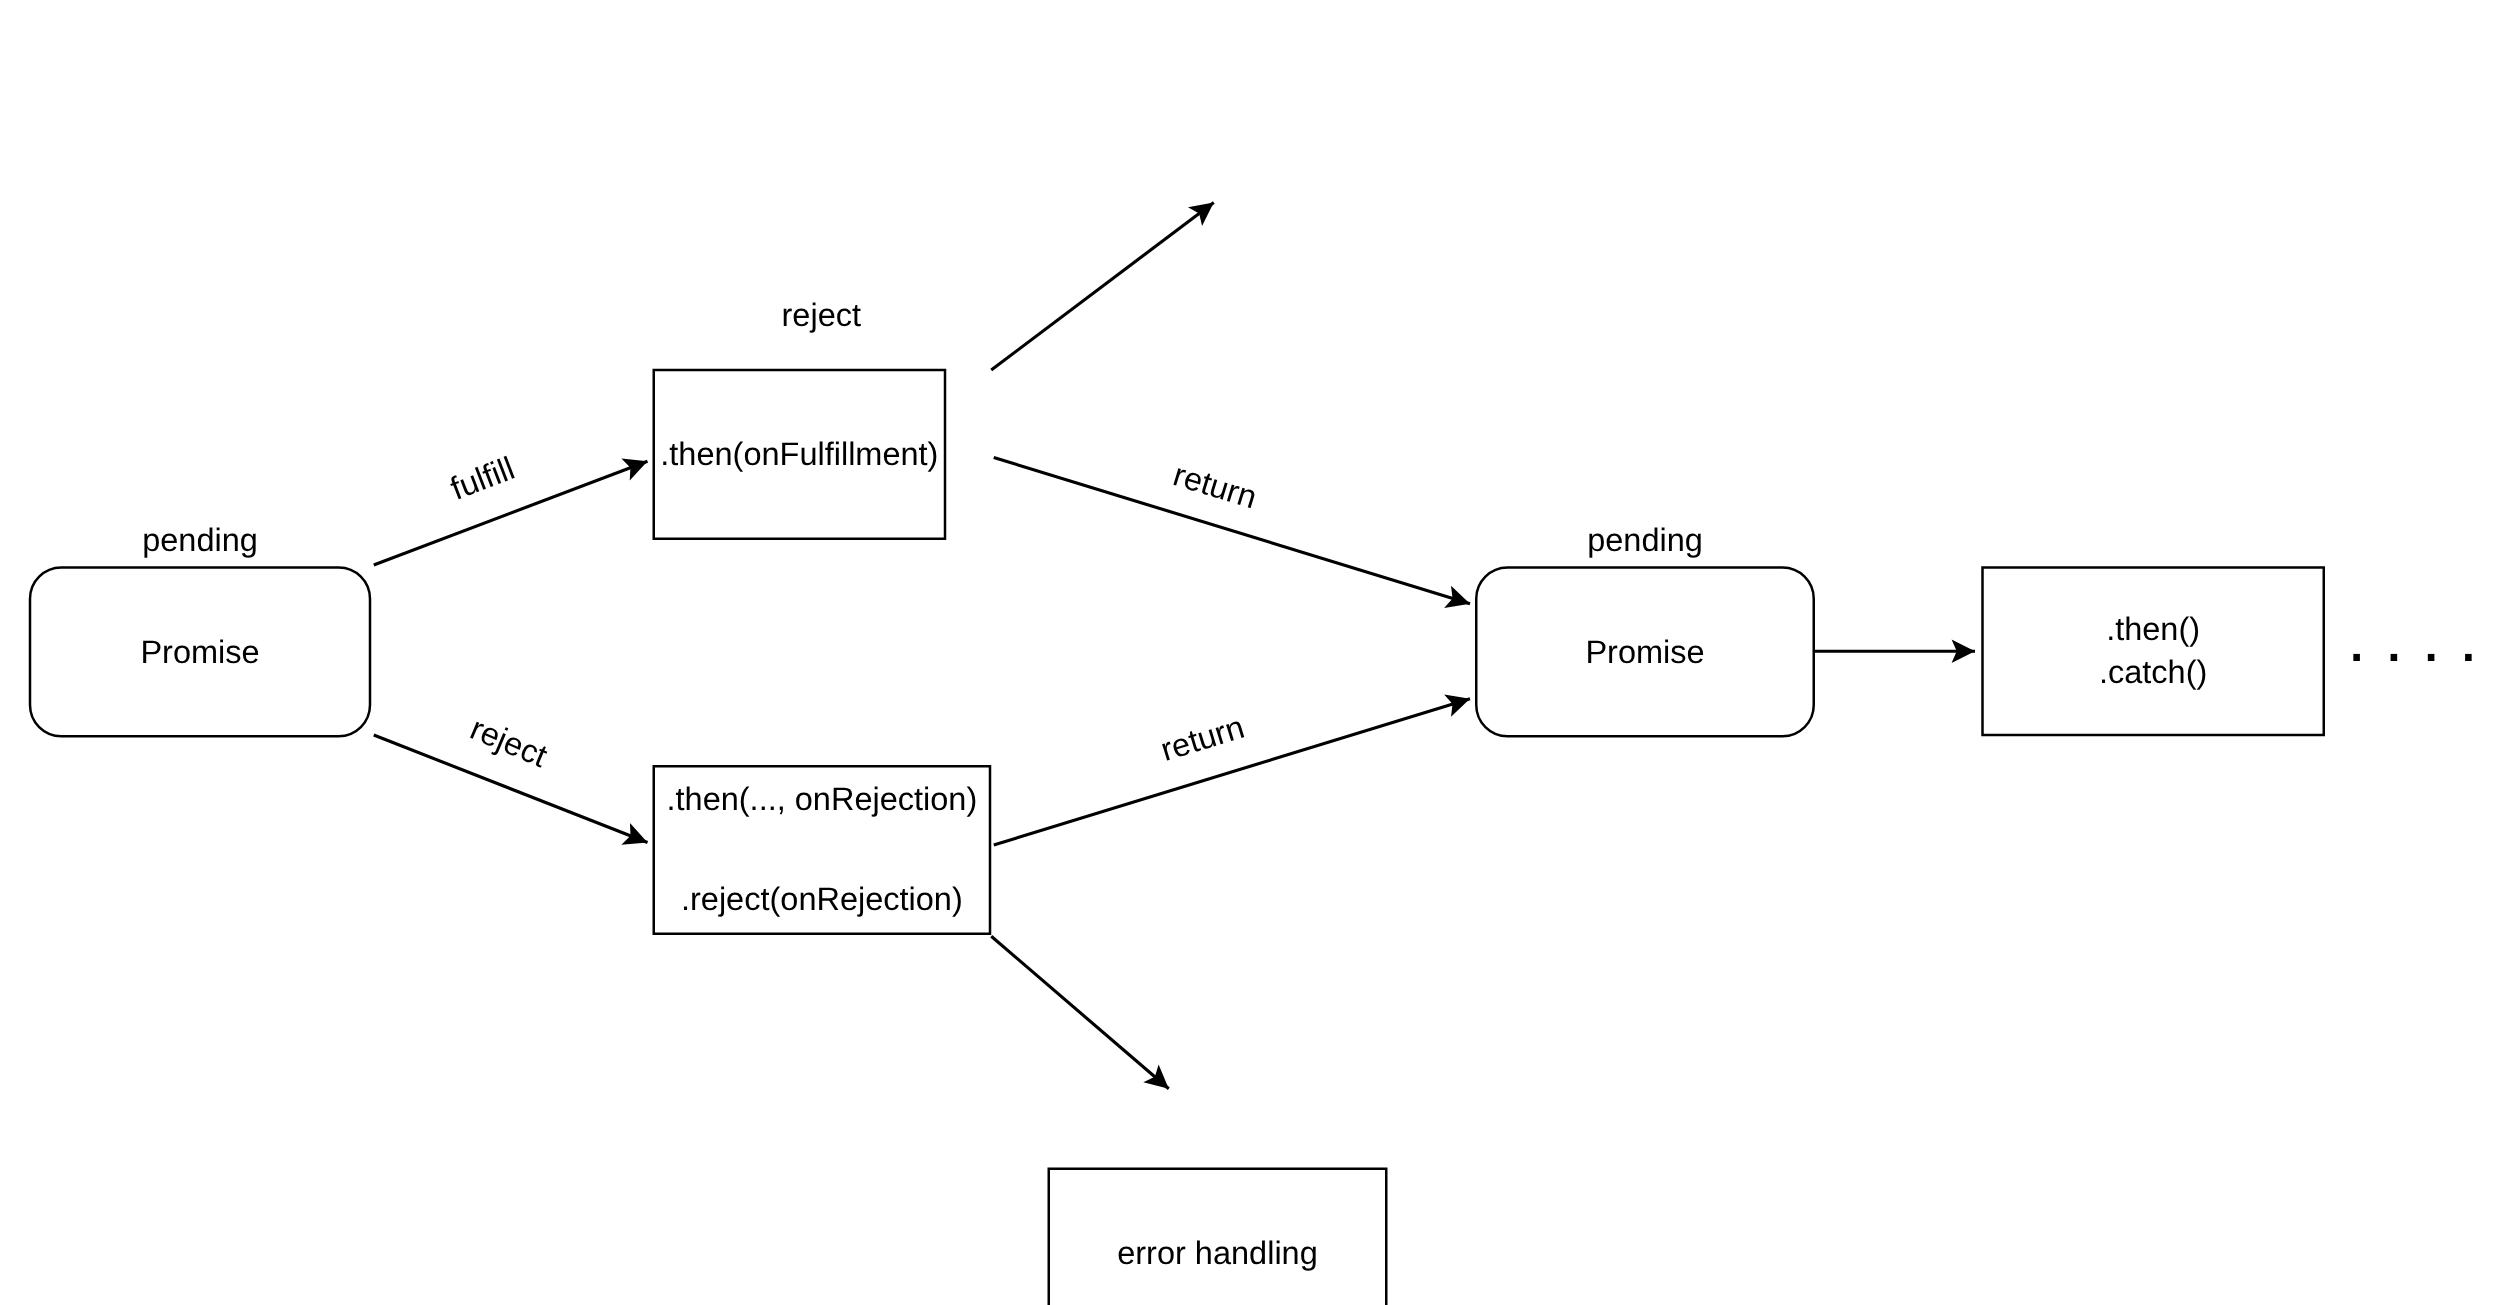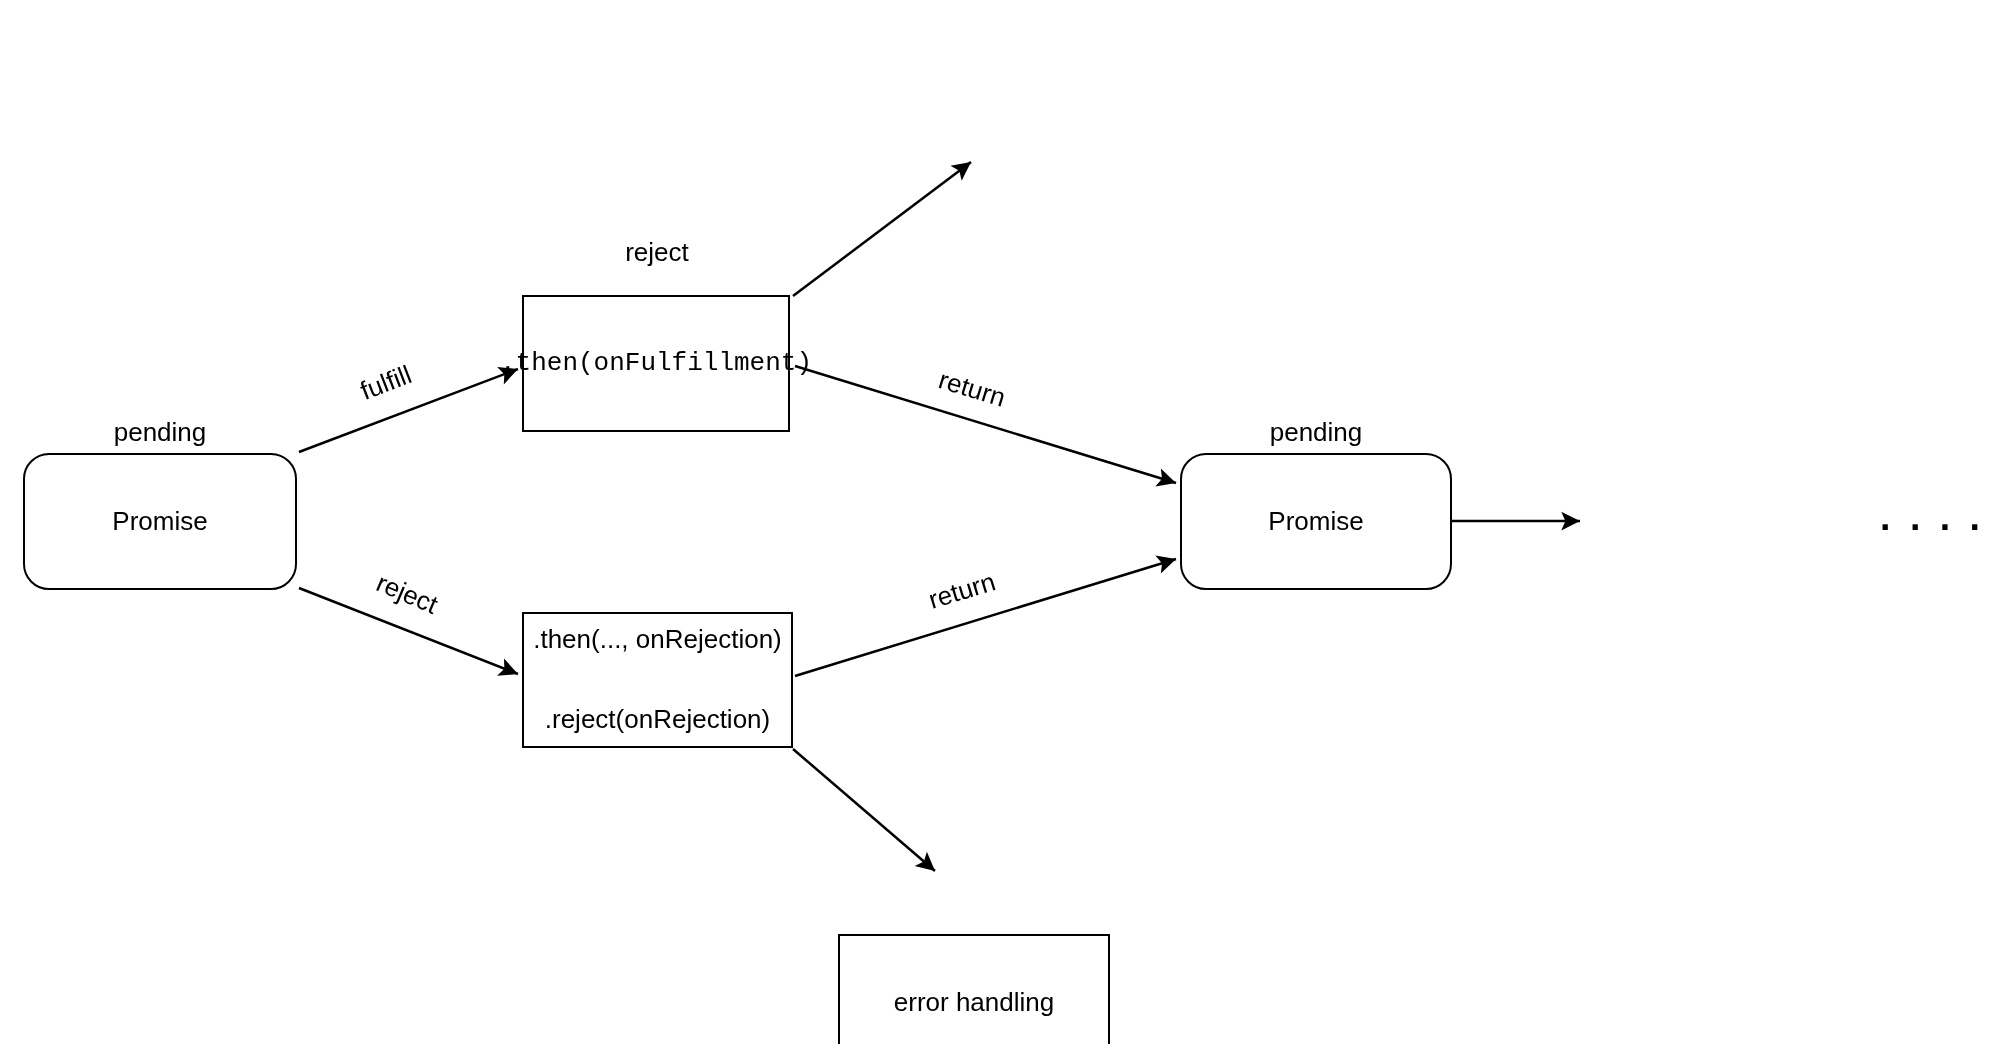--- a/index.html
+++ b/index.html
@@ -80,38 +80,42 @@
   <div class="state-label" style="left:160px;top:417px;">pending</div>
 
   <div class="state-label" style="left:657px;top:237px;">reject</div>
 
   <div class="state-label" style="left:1316px;top:417px;">pending</div>
 
   <div class="node rounded" style="left:23px;top:453px;width:274px;height:137px;">
     <span>Promise</span>
   </div>
 
-  <div class="node" style="left:522px;top:295px;width:268px;height:137px;font-family:Liberation Mono, monospace;">
+  <div class="node" style="left:522px;top:295px;width:235px;height:137px;">
     <span>.then(onFulfillment)</span>
   </div>
 
 
   <div class="node gap-lines" style="left:522px;top:612px;width:271px;height:136px;">
     <span>.then(..., onRejection)</span>
     <span>.reject(onRejection)</span>
   </div>
 
   <div class="node" style="left:838px;top:934px;width:272px;height:138px;">
     <span>error handling</span>
   </div>
 
   <div class="node rounded" style="left:1180px;top:453px;width:272px;height:137px;">
     <span>Promise</span>
   </div>
 
+  <div class="node" style="left:1585px;top:453px;width:275px;height:136px;">
+    <span>.then()</span>
+    <span>.catch()</span>
+  </div>
 
   <div class="edge-label lbl-fulfill">fulfill</div>
 
   <div class="edge-label lbl-reject">reject</div>
 
   <div class="edge-label lbl-return-top">return</div>
 
   <div class="edge-label lbl-return-bottom">return</div>
 
   <div class="dots">. . . .</div>

